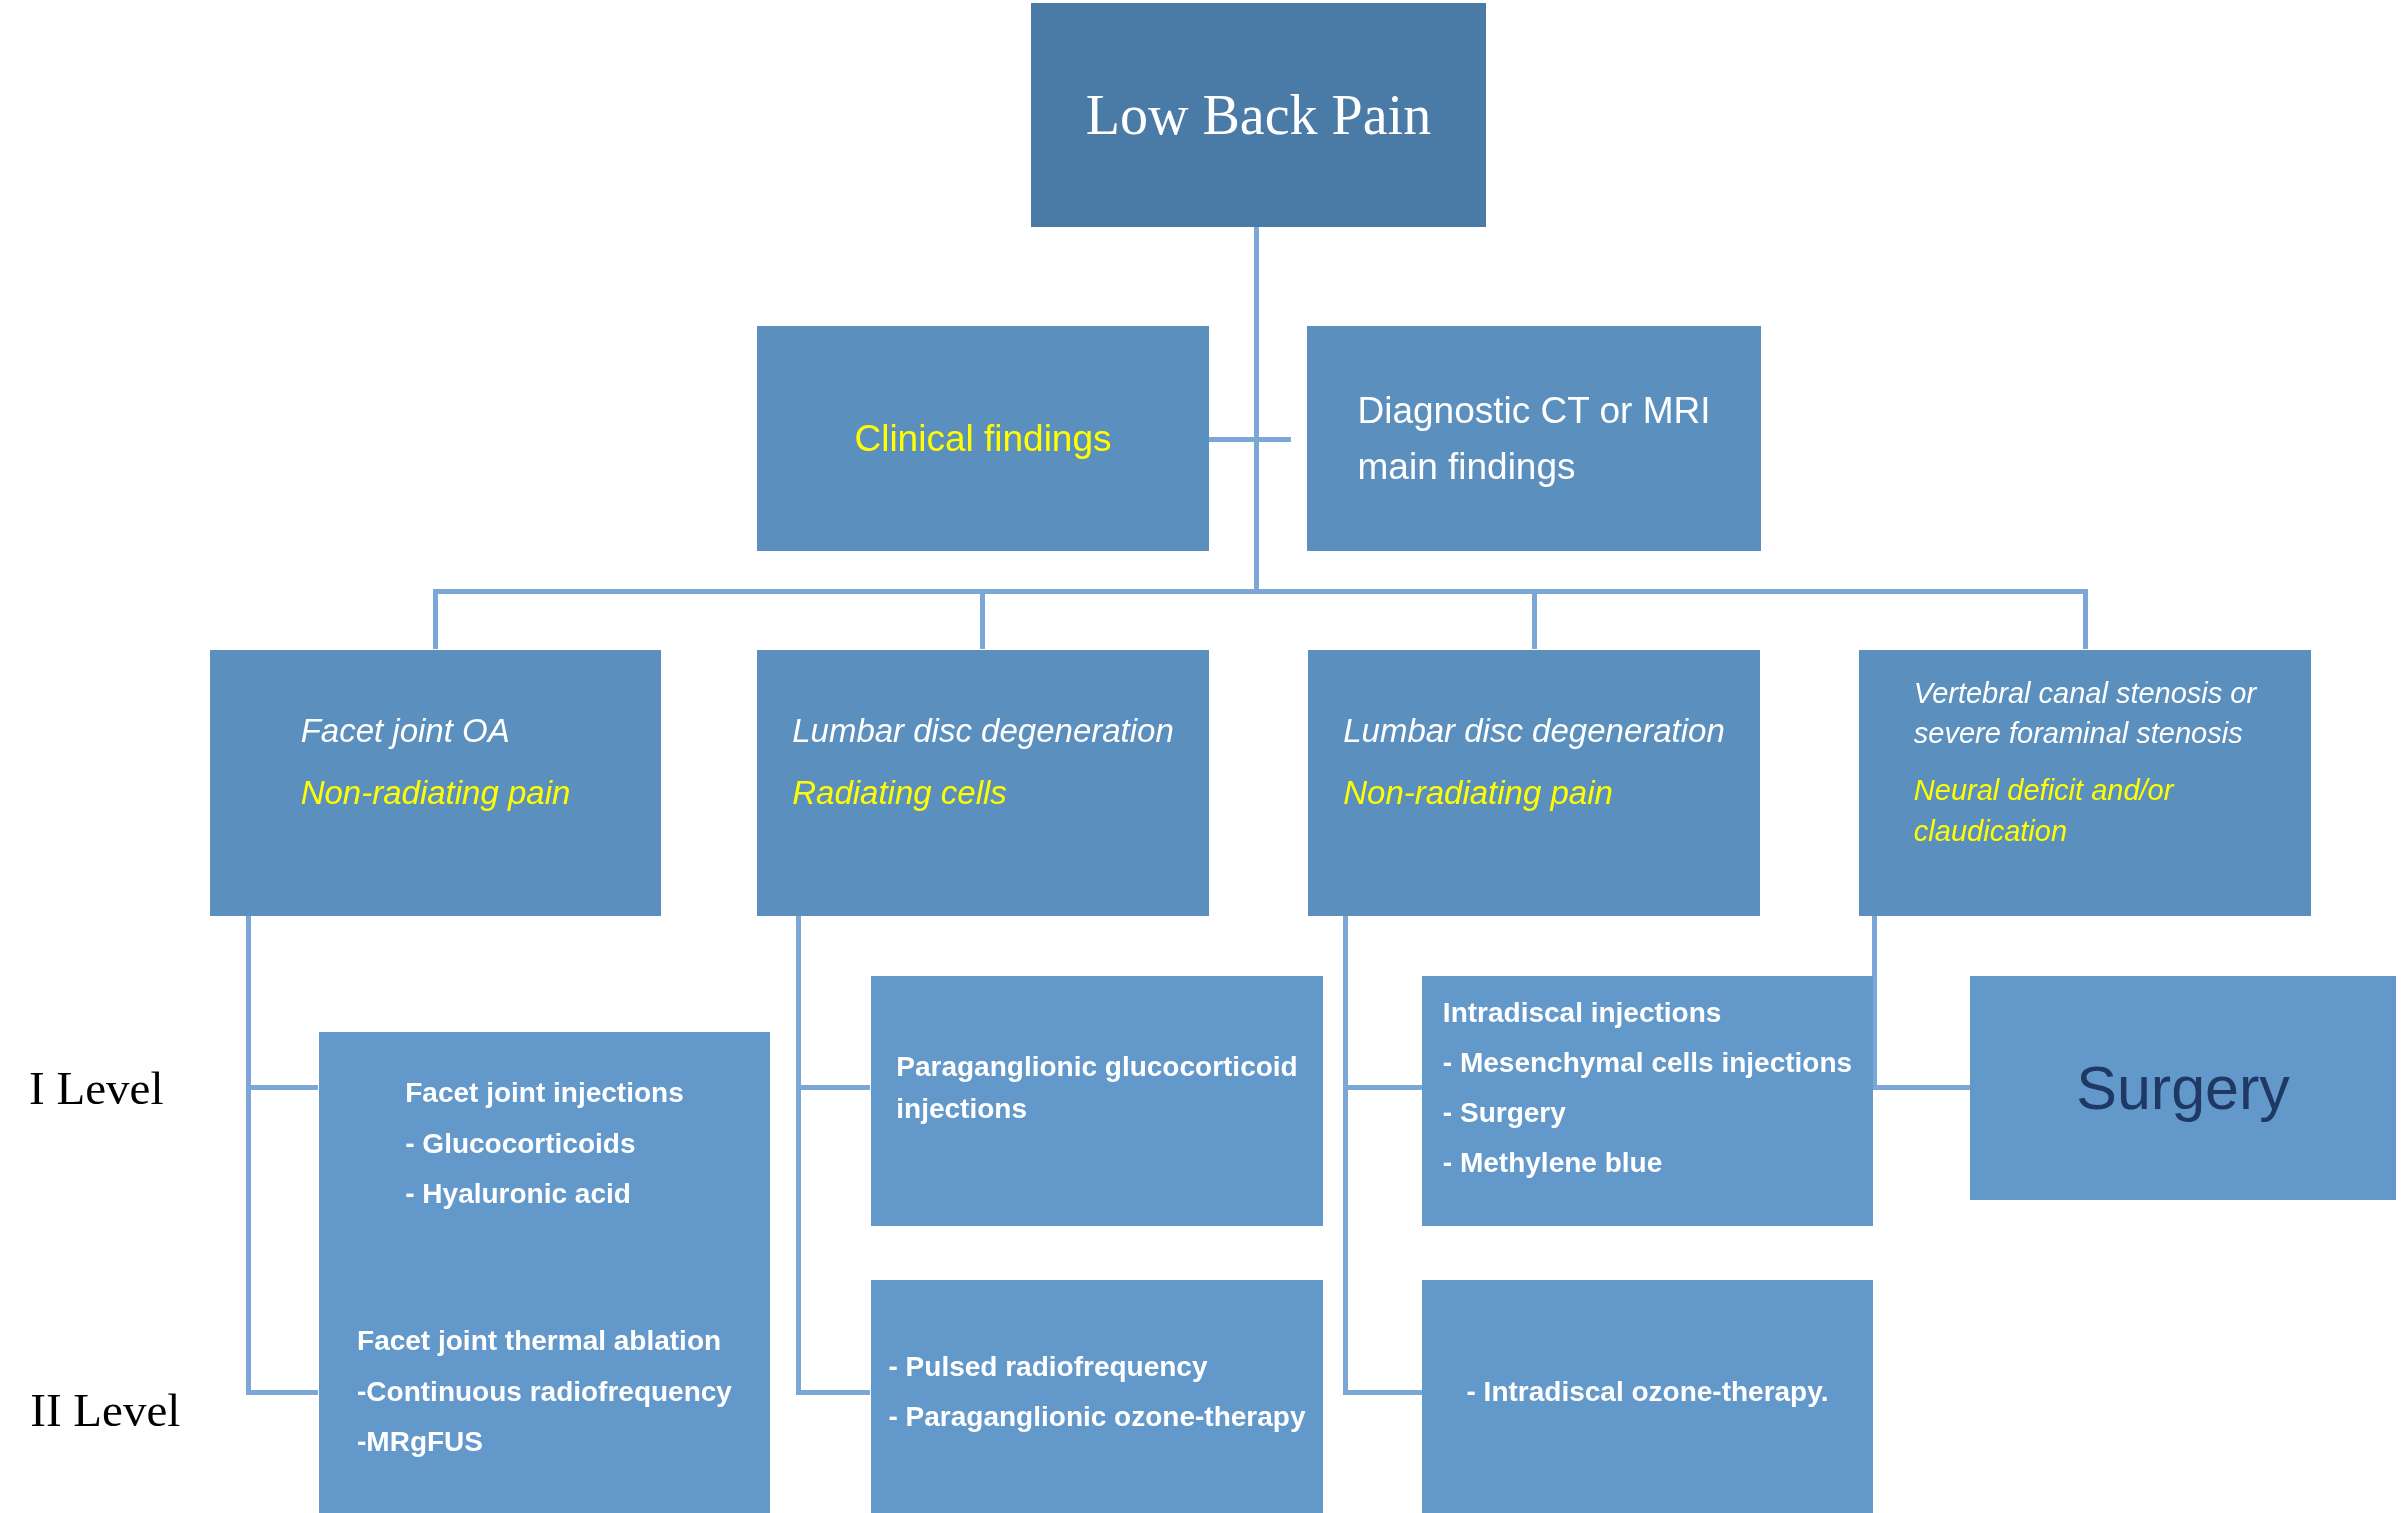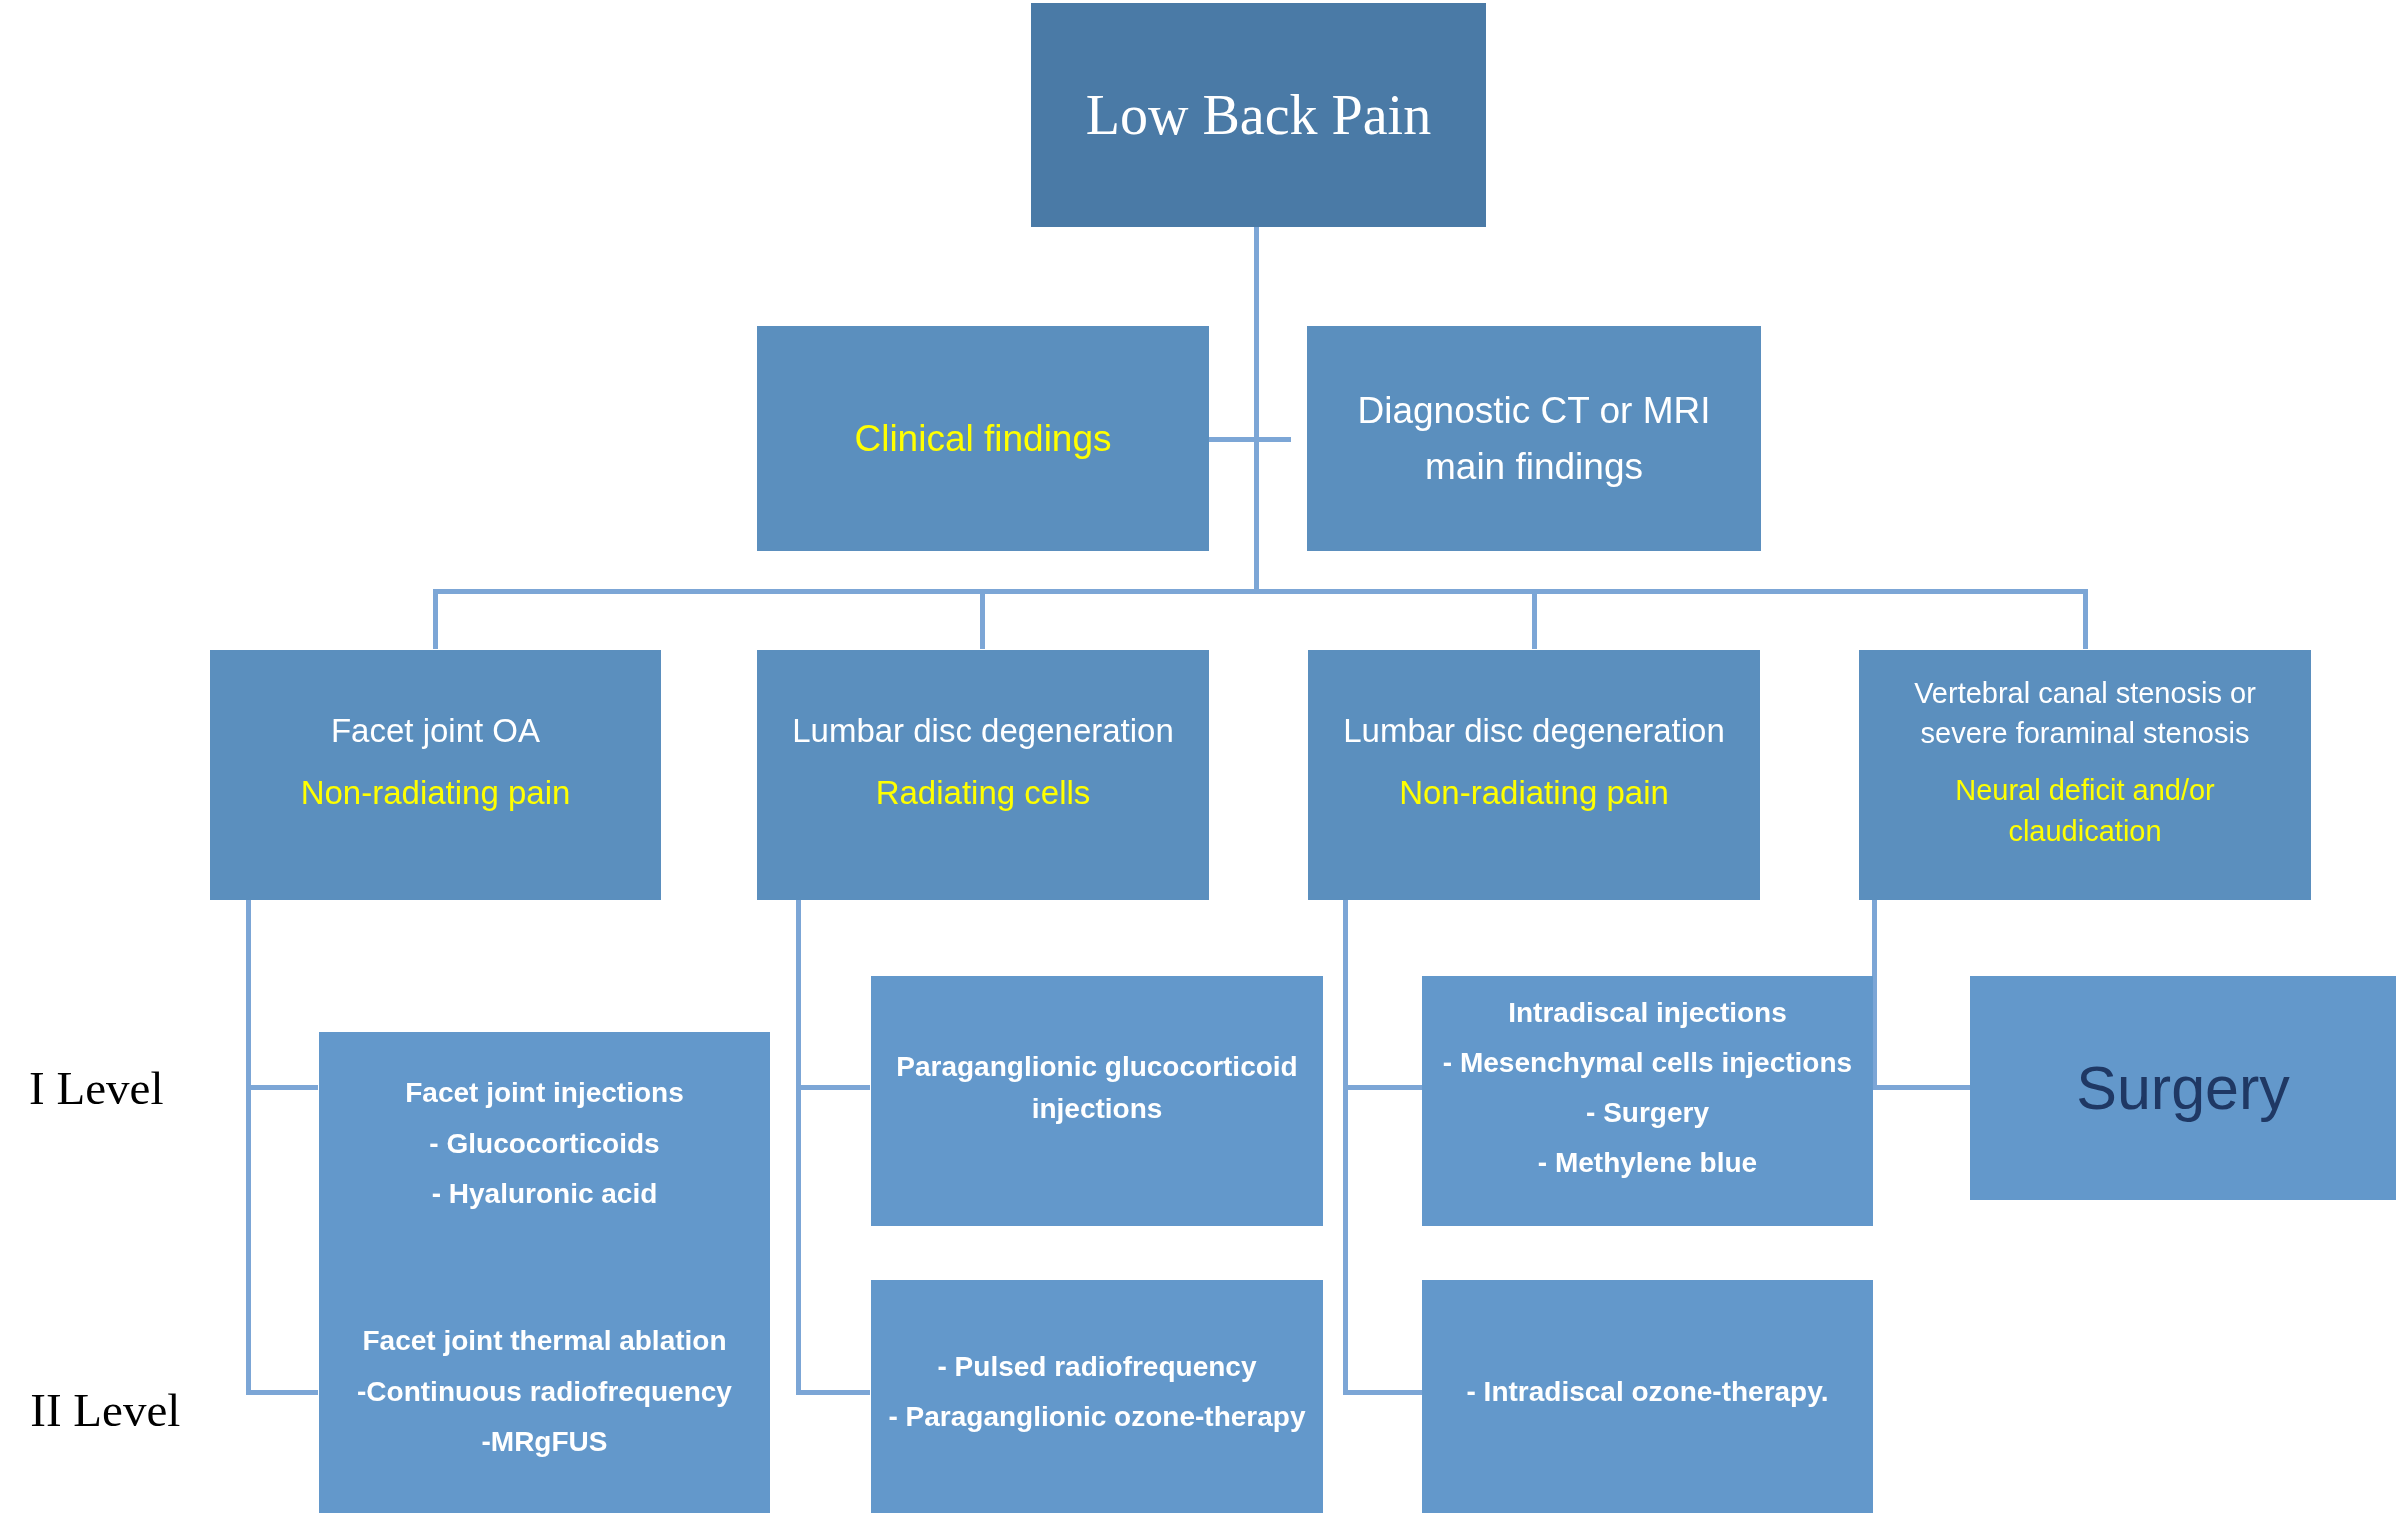--- a/index.html
+++ b/index.html
@@ -16,33 +16,32 @@
   #stage{
     position:relative;
     width:2401px;height:1514px;
     background:#ffffff;
     overflow:hidden;
     font-family:"Liberation Sans",sans-serif;
   }
   .box{
     position:absolute;
     display:flex;align-items:center;justify-content:center;
-    text-align:center;
     color:var(--primary-text);
   }
   .box-root{
     background:var(--root-box);
     font-family:"Liberation Serif",serif;
     font-size:56px;
   }
   .box-mid{background:var(--mid-box);}
   .box-light{background:var(--light-box);}
   .lvl2{font-size:37px;line-height:1.5;}
   .lvl2.hl{color:var(--highlight);}
-  .finding{font-size:33px;padding-bottom:26px;}
+  .finding{font-size:33px;padding-bottom:42px;font-style:italic;}
   .finding.small{font-size:29px;}
   .finding .primary{line-height:1.4;color:var(--primary-text);}
   .finding .highlight{line-height:1.4;color:var(--highlight);margin-top:16.3px;}
   .tbox{font-size:28px;font-weight:700;line-height:1.8;padding-bottom:26px;}
   .tbox.wrap2{line-height:1.5;}
   .surgery-box{font-size:61px;color:var(--surgery-text);font-weight:400;}
   .row-label{
     position:absolute;
     display:flex;align-items:center;justify-content:center;
     font-family:"Liberation Serif",serif;

